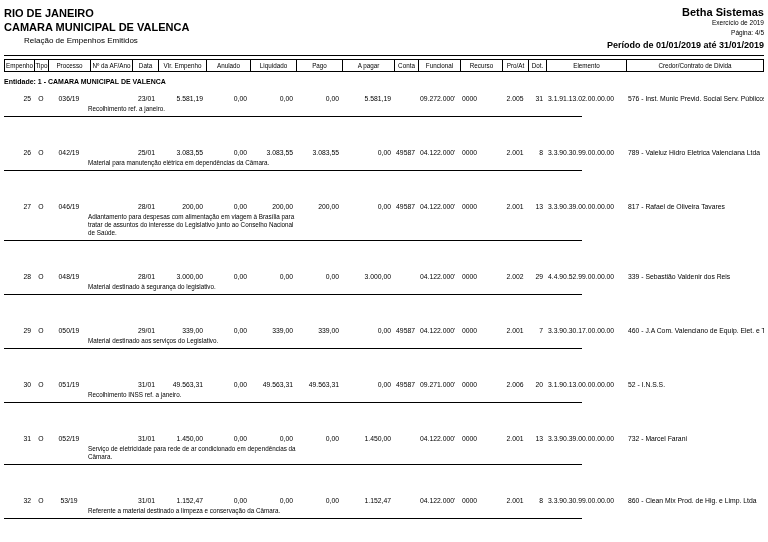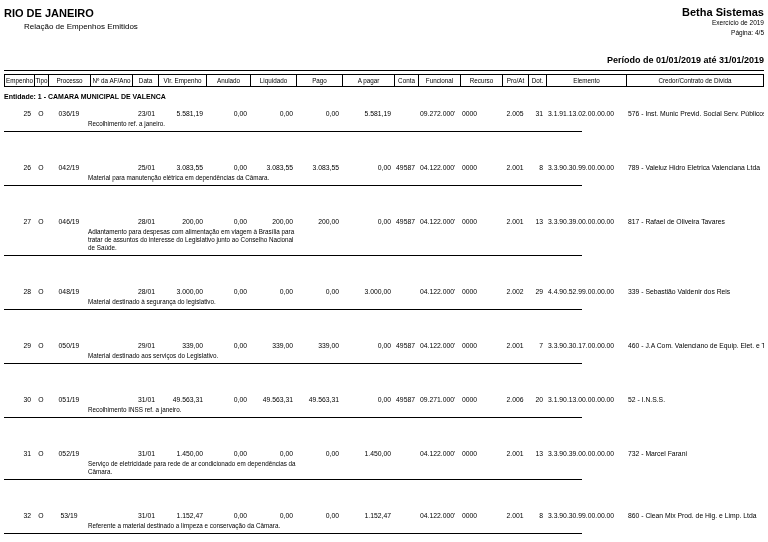--- a/index.html
+++ b/index.html
@@ -10,21 +10,21 @@
     margin:0 auto;
   }
   
   .hdr{display:flex;justify-content:space-between;align-items:flex-start;}
   .hdr-left .state{font-size:11px;font-weight:bold;line-height:14px;}
   .hdr-left .entity{font-size:11px;font-weight:bold;line-height:14px;}
   .hdr-left .rpt{font-size:8px;line-height:13px;margin-left:20px;}
   .hdr-right{text-align:right;}
   .hdr-right .vendor{font-size:11px;font-weight:bold;line-height:12px;}
   .hdr-right .small{font-size:6.5px;line-height:10px;}
-  .hdr-right .period{font-size:9px;font-weight:bold;line-height:13px;margin-top:16px;}
+  .hdr-right .period{font-size:9px;font-weight:bold;line-height:13px;margin-top:1px;}
   .top-rule{height:1px;background:#000;margin-top:3px;}
 
   
   .grid{
     display:grid;
     grid-template-columns:30px 14px 42px 42px 26px 48px 44px 46px 46px 52px 24px 42px 42px 26px 18px 80px 1fr;
     align-items:stretch;
   }
   .thead{margin-top:3px;padding-left:1px;}
   .hc{
@@ -49,20 +49,21 @@
   .sep{height:1px;background:#000;width:578px;margin-top:3px;}
 </style>
 </head>
 <body>
 
 <div class="page">
 
   <div class="hdr">
     <div class="hdr-left">
       <div class="state">RIO DE JANEIRO</div>
+      <div class="entity">CAMARA MUNICIPAL DE VALENCA</div>
       <div class="rpt">Relação de Empenhos Emitidos</div>
     </div>
     <div class="hdr-right">
       <div class="vendor">Betha Sistemas</div>
       <div class="small">Exercício de 2019</div>
       <div class="small">Página: 4/5</div>
       <div class="period">Período de 01/01/2019 até 31/01/2019</div>
     </div>
   </div>
 

